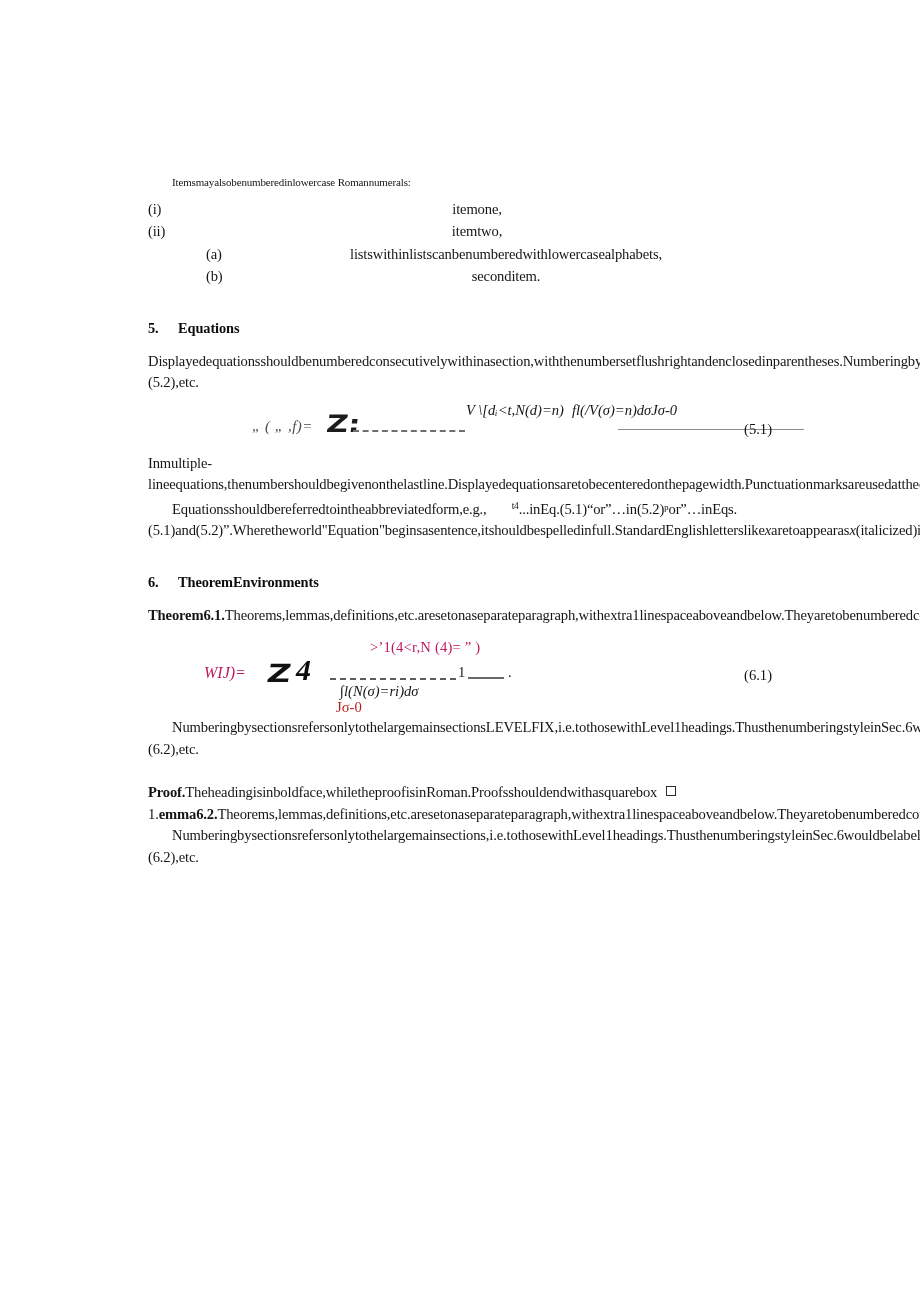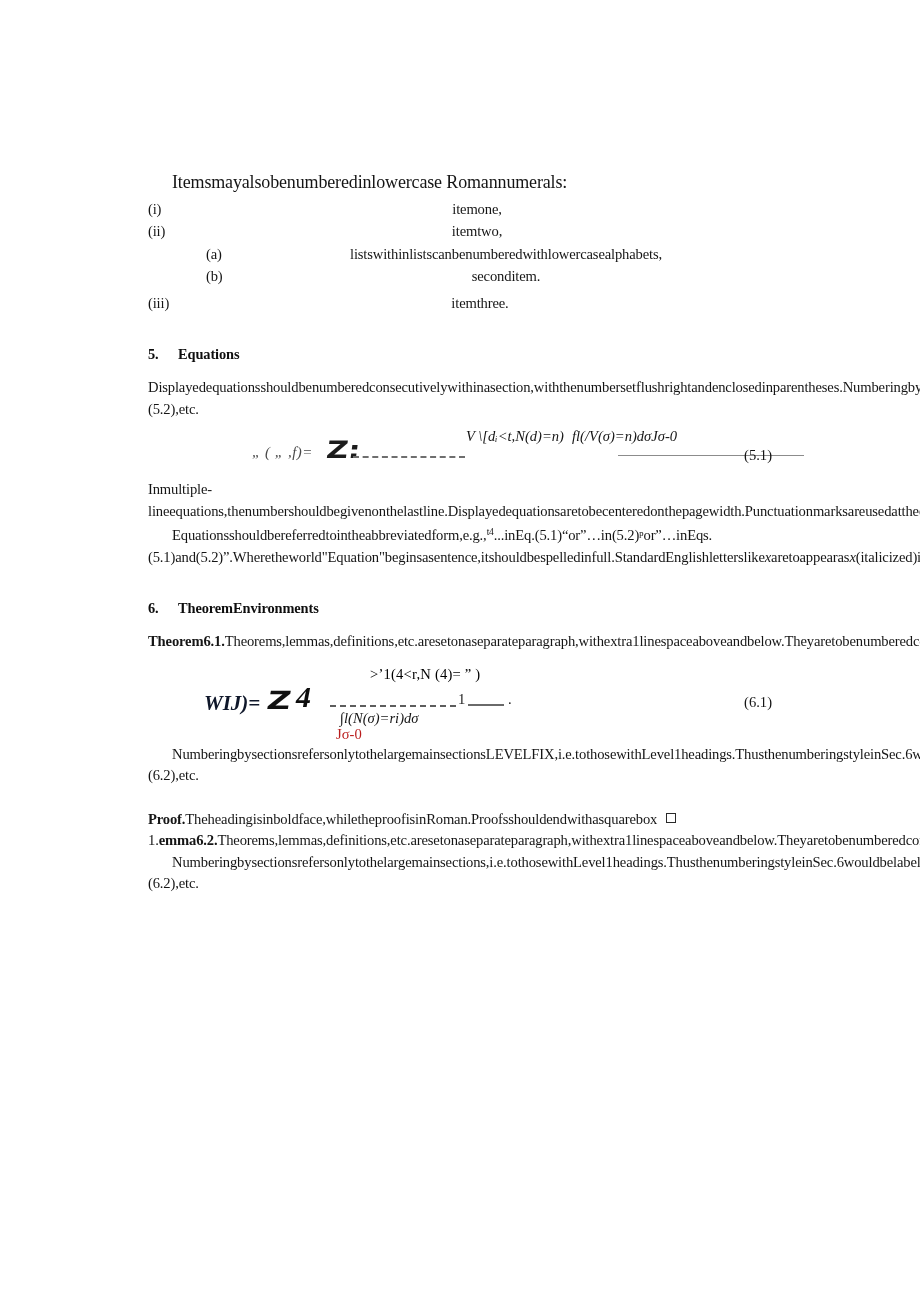--- a/index.html
+++ b/index.html
@@ -46,21 +46,21 @@
     text-indent: 24px;
   }
   .gap-s { height: 5px; }
   .gap-m { height: 13px; }
   .gap-l { height: 22px; }
   .gap-xl { height: 30px; }
 
   
   .intro {
     margin: 0;
-    font-size: 18px;
+    font-size: 11px;
     line-height: 21.5px;
     text-indent: 24px;
     letter-spacing: -0.15px;
     color: #151515;
   }
 
   
   ul.rlist {
     list-style: none;
     margin: 4px 0 0 0;
@@ -205,33 +205,32 @@
   
   .eq61 {
     position: relative;
     height: 78px;
   }
   .eq61 .top {
     position: absolute;
     left: 222px;
     top: 0px;
     font-size: 14.6px;
-    color: #000000;
+    color: #be185d;
     white-space: nowrap;
     letter-spacing: 0.2px;
   }
   .eq61 .lhs {
     position: absolute;
     left: 56px;
     top: 25px;
     font-style: italic;
-    font-size: 21px;
-    color: #0f172a;
-    white-space: nowrap;
-    font-weight: bold;
+    font-size: 16px;
+    color: #be185d;
+    white-space: nowrap;
   }
   .eq61 .sigma {
     position: absolute;
     left: 122px;
     top: 20px;
     font-size: 25px;
     font-weight: bold;
     color: #111111;
     font-family: "DejaVu Sans", sans-serif;
     transform: scaleX(1.3) skewX(-8deg);
@@ -300,20 +299,21 @@
     width: 8px;
     height: 8px;
     border: 1.4px solid #2a2a2a;
     margin-left: 9px;
     vertical-align: 1px;
   }
 
   sup.sm {
     font-size: 9.5px;
     vertical-align: 5px;
+    margin-left: 25px;
   }
   .ital { font-style: italic; }
 </style>
 </head>
 <body style="background: rgb(255, 255, 255);">
 
 <div class="page">
   <div class="content">
 
     <p class="intro">Itemsmayalsobenumberedinlowercase Romannumerals:</p>
@@ -333,26 +333,20 @@
       <li class="aitem">
         <span class="amark">(a)</span>
         <span class="rtext">listswithinlistscanbenumberedwithlowercasealphabets,</span>
       </li>
       <li class="aitem">
         <span class="amark">(b)</span>
         <span class="rtext">seconditem.</span>
       </li>
     </ul>
 
-    <ul class="rlist">
-      <li class="ritem">
-        <span class="rmark wide">(iii)</span>
-        <span class="rtext">itemthree.</span>
-      </li>
-    </ul>
 
     <div class="gap-xl"></div>
 
     <div class="heading">
       <span class="hnum">5.</span>
       <span class="htitle">Equations</span>
     </div>
 
     <div class="gap-m"></div>
 

